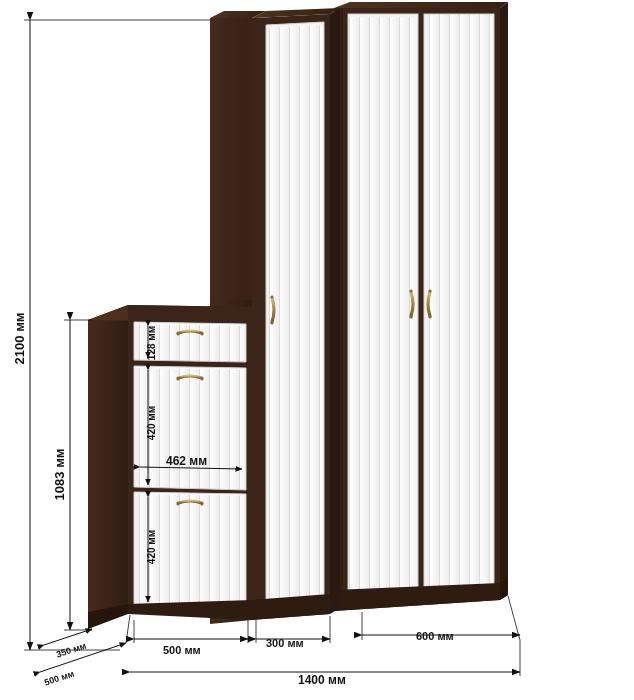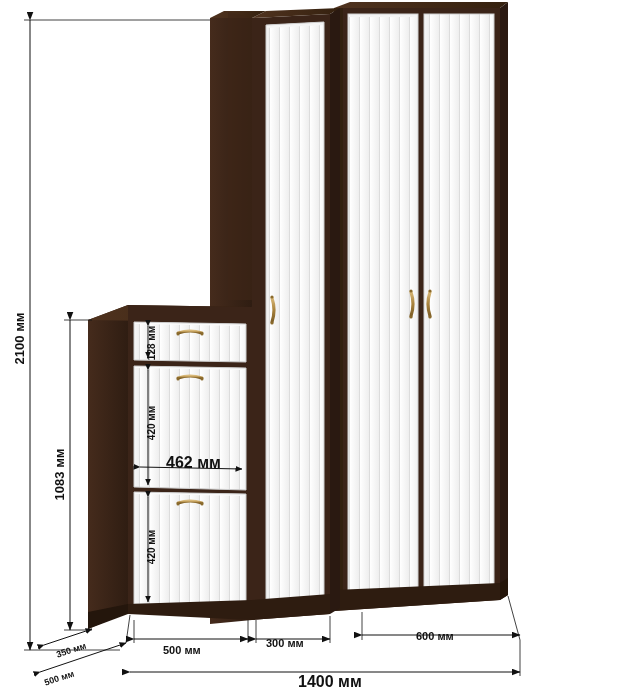--- a/index.html
+++ b/index.html
@@ -32,21 +32,21 @@
     font-weight: bold;
     color: #111111;
     white-space: nowrap;
     line-height: 1;
   }
   .vertical {
     transform-origin: 50% 50%;
   }
   .rot90 { transform: rotate(-90deg); }
   .sz13 { font-size: 13px; }
-  .sz12 { font-size: 16px; }
+  .sz12 { font-size: 12px; }
   .sz11 { font-size: 11px; }
   .sz10 { font-size: 10px; }
   .sz9  { font-size: 9px;  }
 </style>
 </head>
 <body>
 
 <div id="stage">
 
   <svg class="layer" viewBox="0 0 634 700">

